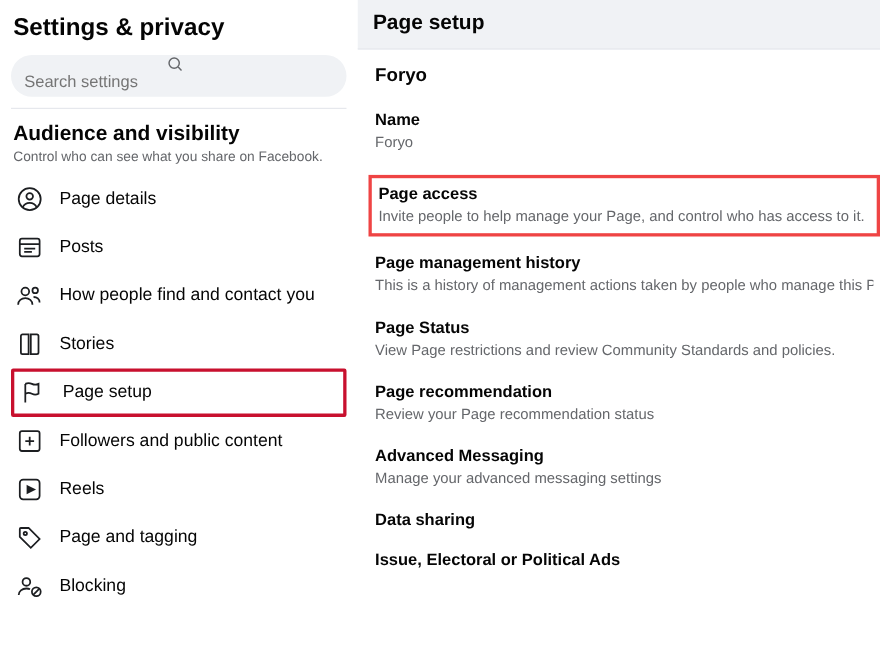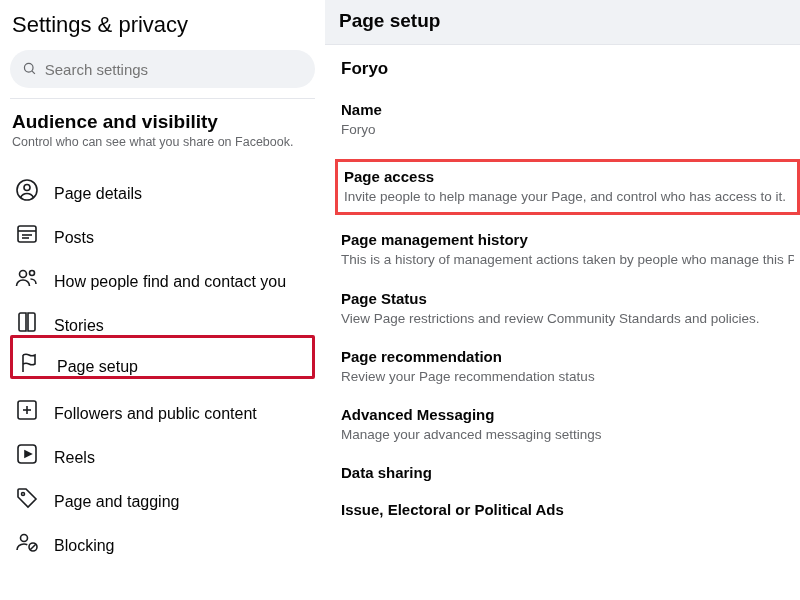--- a/index.html
+++ b/index.html
@@ -13,32 +13,33 @@
     }
     
     .sidebar {
       width: 325px;
       flex-shrink: 0;
       padding: 8px 10px 0 10px;
       background: #fff;
     }
     .sidebar-title {
       font-size: 22px;
-      font-weight: 400;
+      font-weight: 700;
       color: #050505;
       padding: 4px 2px 12px 2px;
     }
     .search-wrap {
       background: #f0f2f5;
       border-radius: 20px;
       height: 38px;
       display: flex;
       align-items: center;
       padding: 0 12px;
       margin-bottom: 10px;
+      flex-direction: column;
     }
     .search-wrap .icon { width: 16px; height: 16px; color: #65676b; margin-right: 8px; }
     .search-input {
       border: none;
       background: transparent;
       outline: none;
       font-size: 15px;
       color: #65676b;
       width: 100%;
     }
@@ -49,21 +50,21 @@
       color: #050505;
       padding: 2px 2px 2px 2px;
     }
     .section-sub {
       font-size: 12.5px;
       color: #65676b;
       padding: 0 2px 10px 2px;
     }
     .nav-item {
       display: flex;
-      align-items: flex-end;
+      align-items: center;
       height: 44px;
       padding: 0 4px;
       gap: 14px;
       color: #1c1e21;
       cursor: pointer;
       border-radius: 6px;
     }
     .nav-item .icon {
       width: 26px;
       height: 26px;

